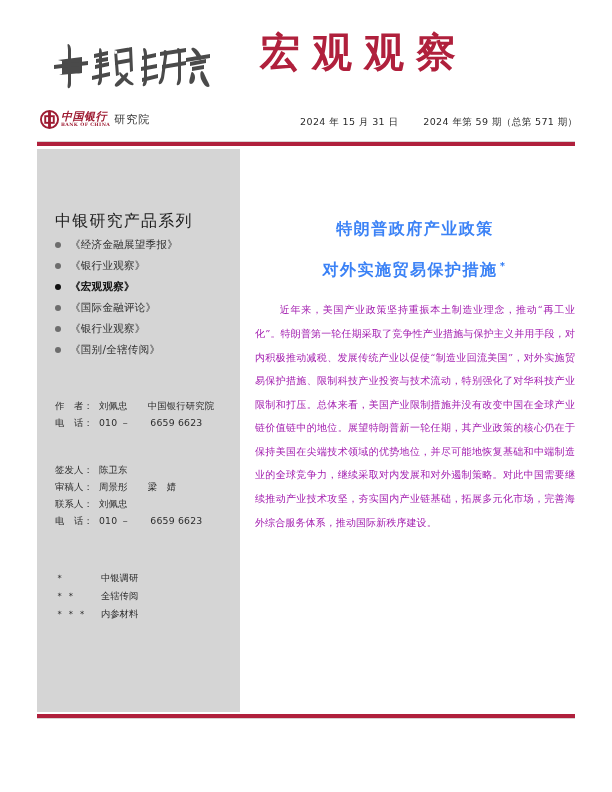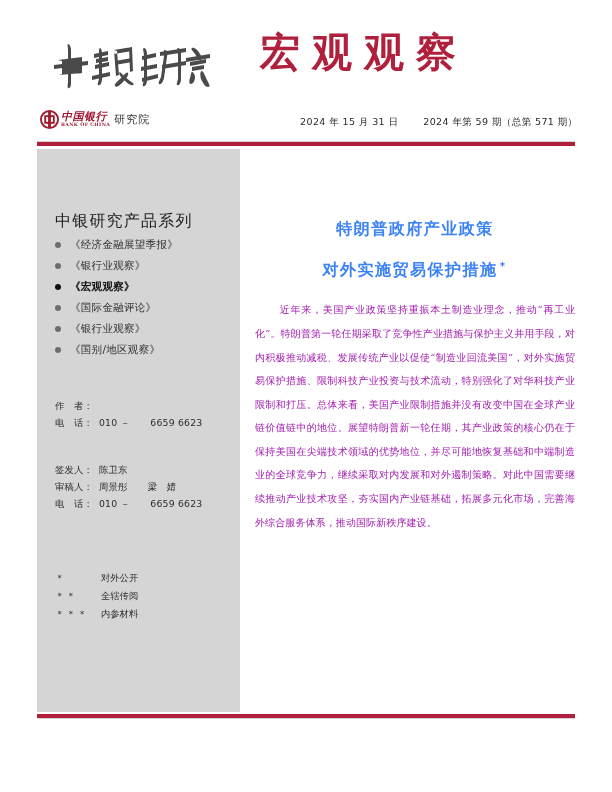--- a/index.html
+++ b/index.html
@@ -343,27 +343,32 @@
       <li class="series-item">
         <span class="series-bullet"></span>
         <span class="series-label">《国际金融评论》</span>
       </li>
       <li class="series-item">
         <span class="series-bullet"></span>
         <span class="series-label">《银行业观察》</span>
       </li>
       <li class="series-item">
         <span class="series-bullet"></span>
-        <span class="series-label">《国别/地区观察》</span>
+        <span class="series-label">《国别/全辖传阅》</span>
       </li>
     </ul>
 
     <div class="meta-block authors">
       <div class="meta-row">
         <span class="meta-key">作　者：</span>
+        <span class="meta-val">
+          <span>刘佩忠</span>
+          <span class="sep-wide"></span>
+          <span>中国银行研究院</span>
+        </span>
       </div>
       <div class="meta-row">
         <span class="meta-key">电　话：</span>
         <span class="meta-val">
           <span>010 －</span>
           <span class="sep-wide"></span>
           <span>6659 6623</span>
         </span>
       </div>
     </div>
@@ -375,33 +380,37 @@
       </div>
       <div class="meta-row">
         <span class="meta-key">审稿人：</span>
         <span class="meta-val">
           <span>周景彤</span>
           <span class="sep-wide"></span>
           <span>梁　婧</span>
         </span>
       </div>
       <div class="meta-row">
+        <span class="meta-key">联系人：</span>
+        <span class="meta-val">刘佩忠</span>
+      </div>
+      <div class="meta-row">
         <span class="meta-key">电　话：</span>
         <span class="meta-val">
           <span>010 －</span>
           <span class="sep-wide"></span>
           <span>6659 6623</span>
         </span>
       </div>
     </div>
 
     <div class="meta-block footnotes">
       <div class="foot-row">
         <span class="foot-stars">＊</span>
-        <span>对外公开</span>
+        <span>中银调研</span>
       </div>
       <div class="foot-row">
         <span class="foot-stars">＊＊</span>
         <span>全辖传阅</span>
       </div>
       <div class="foot-row">
         <span class="foot-stars">＊＊＊</span>
         <span>内参材料</span>
       </div>
     </div>

